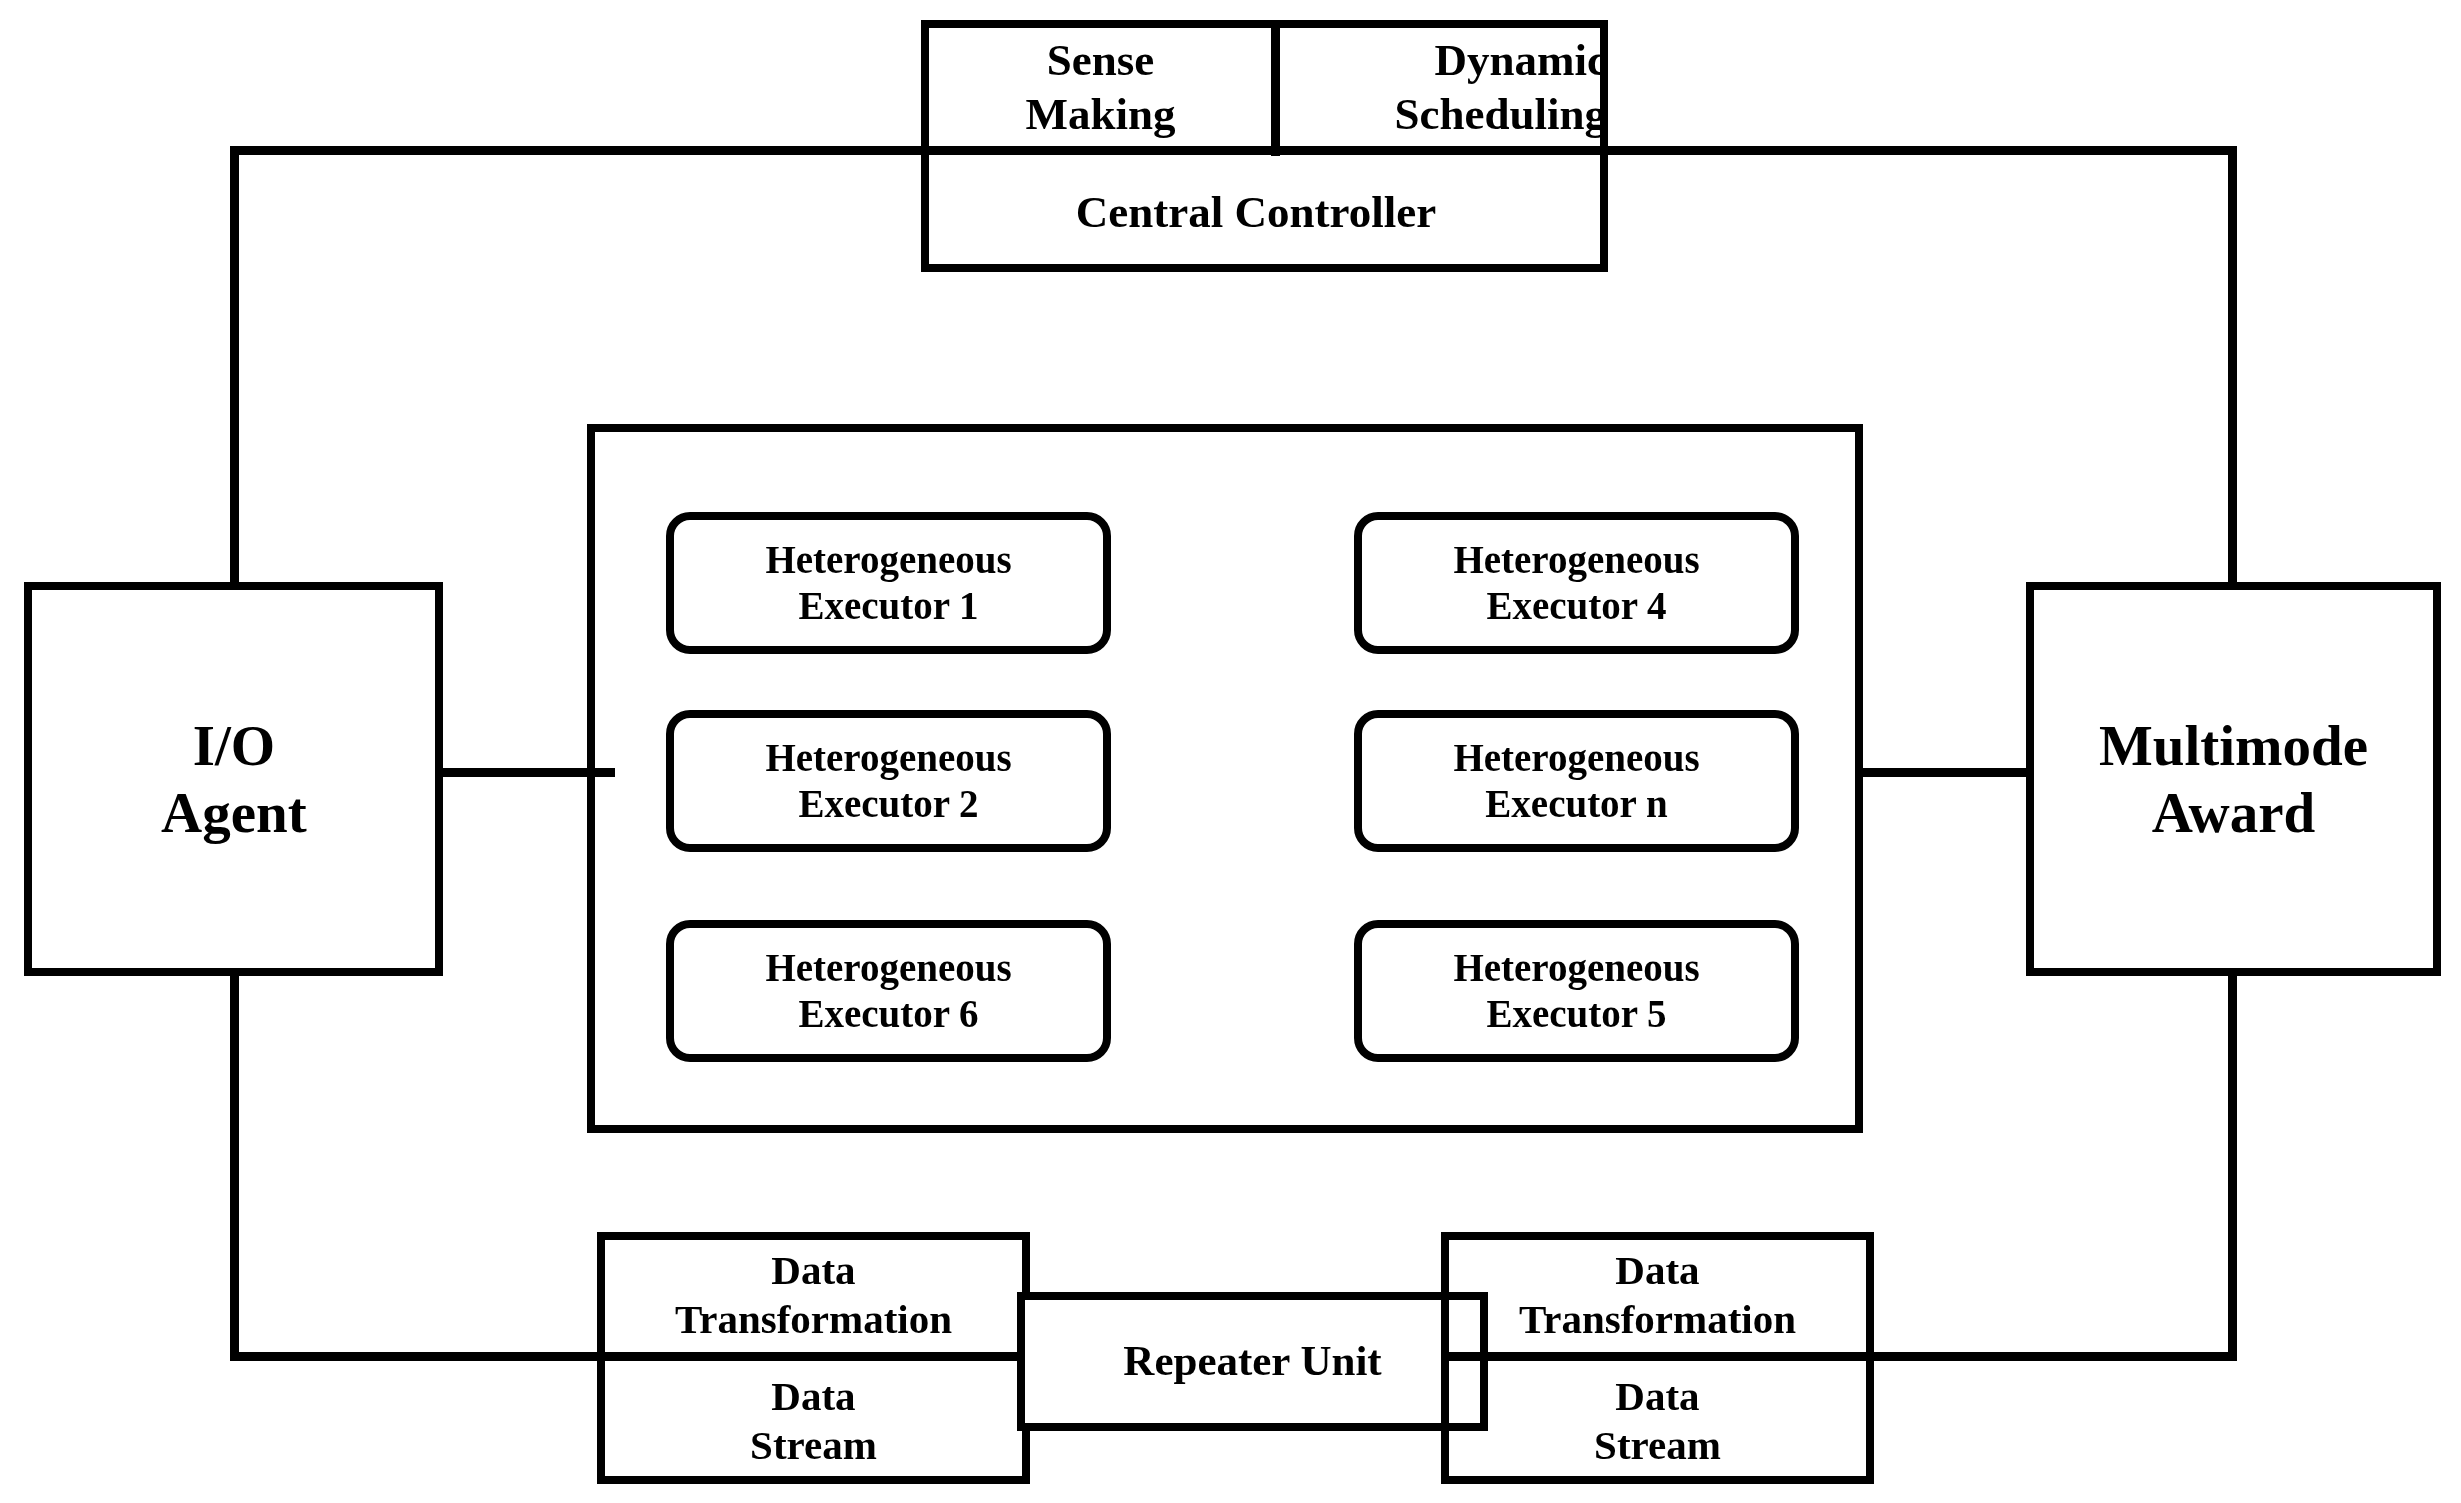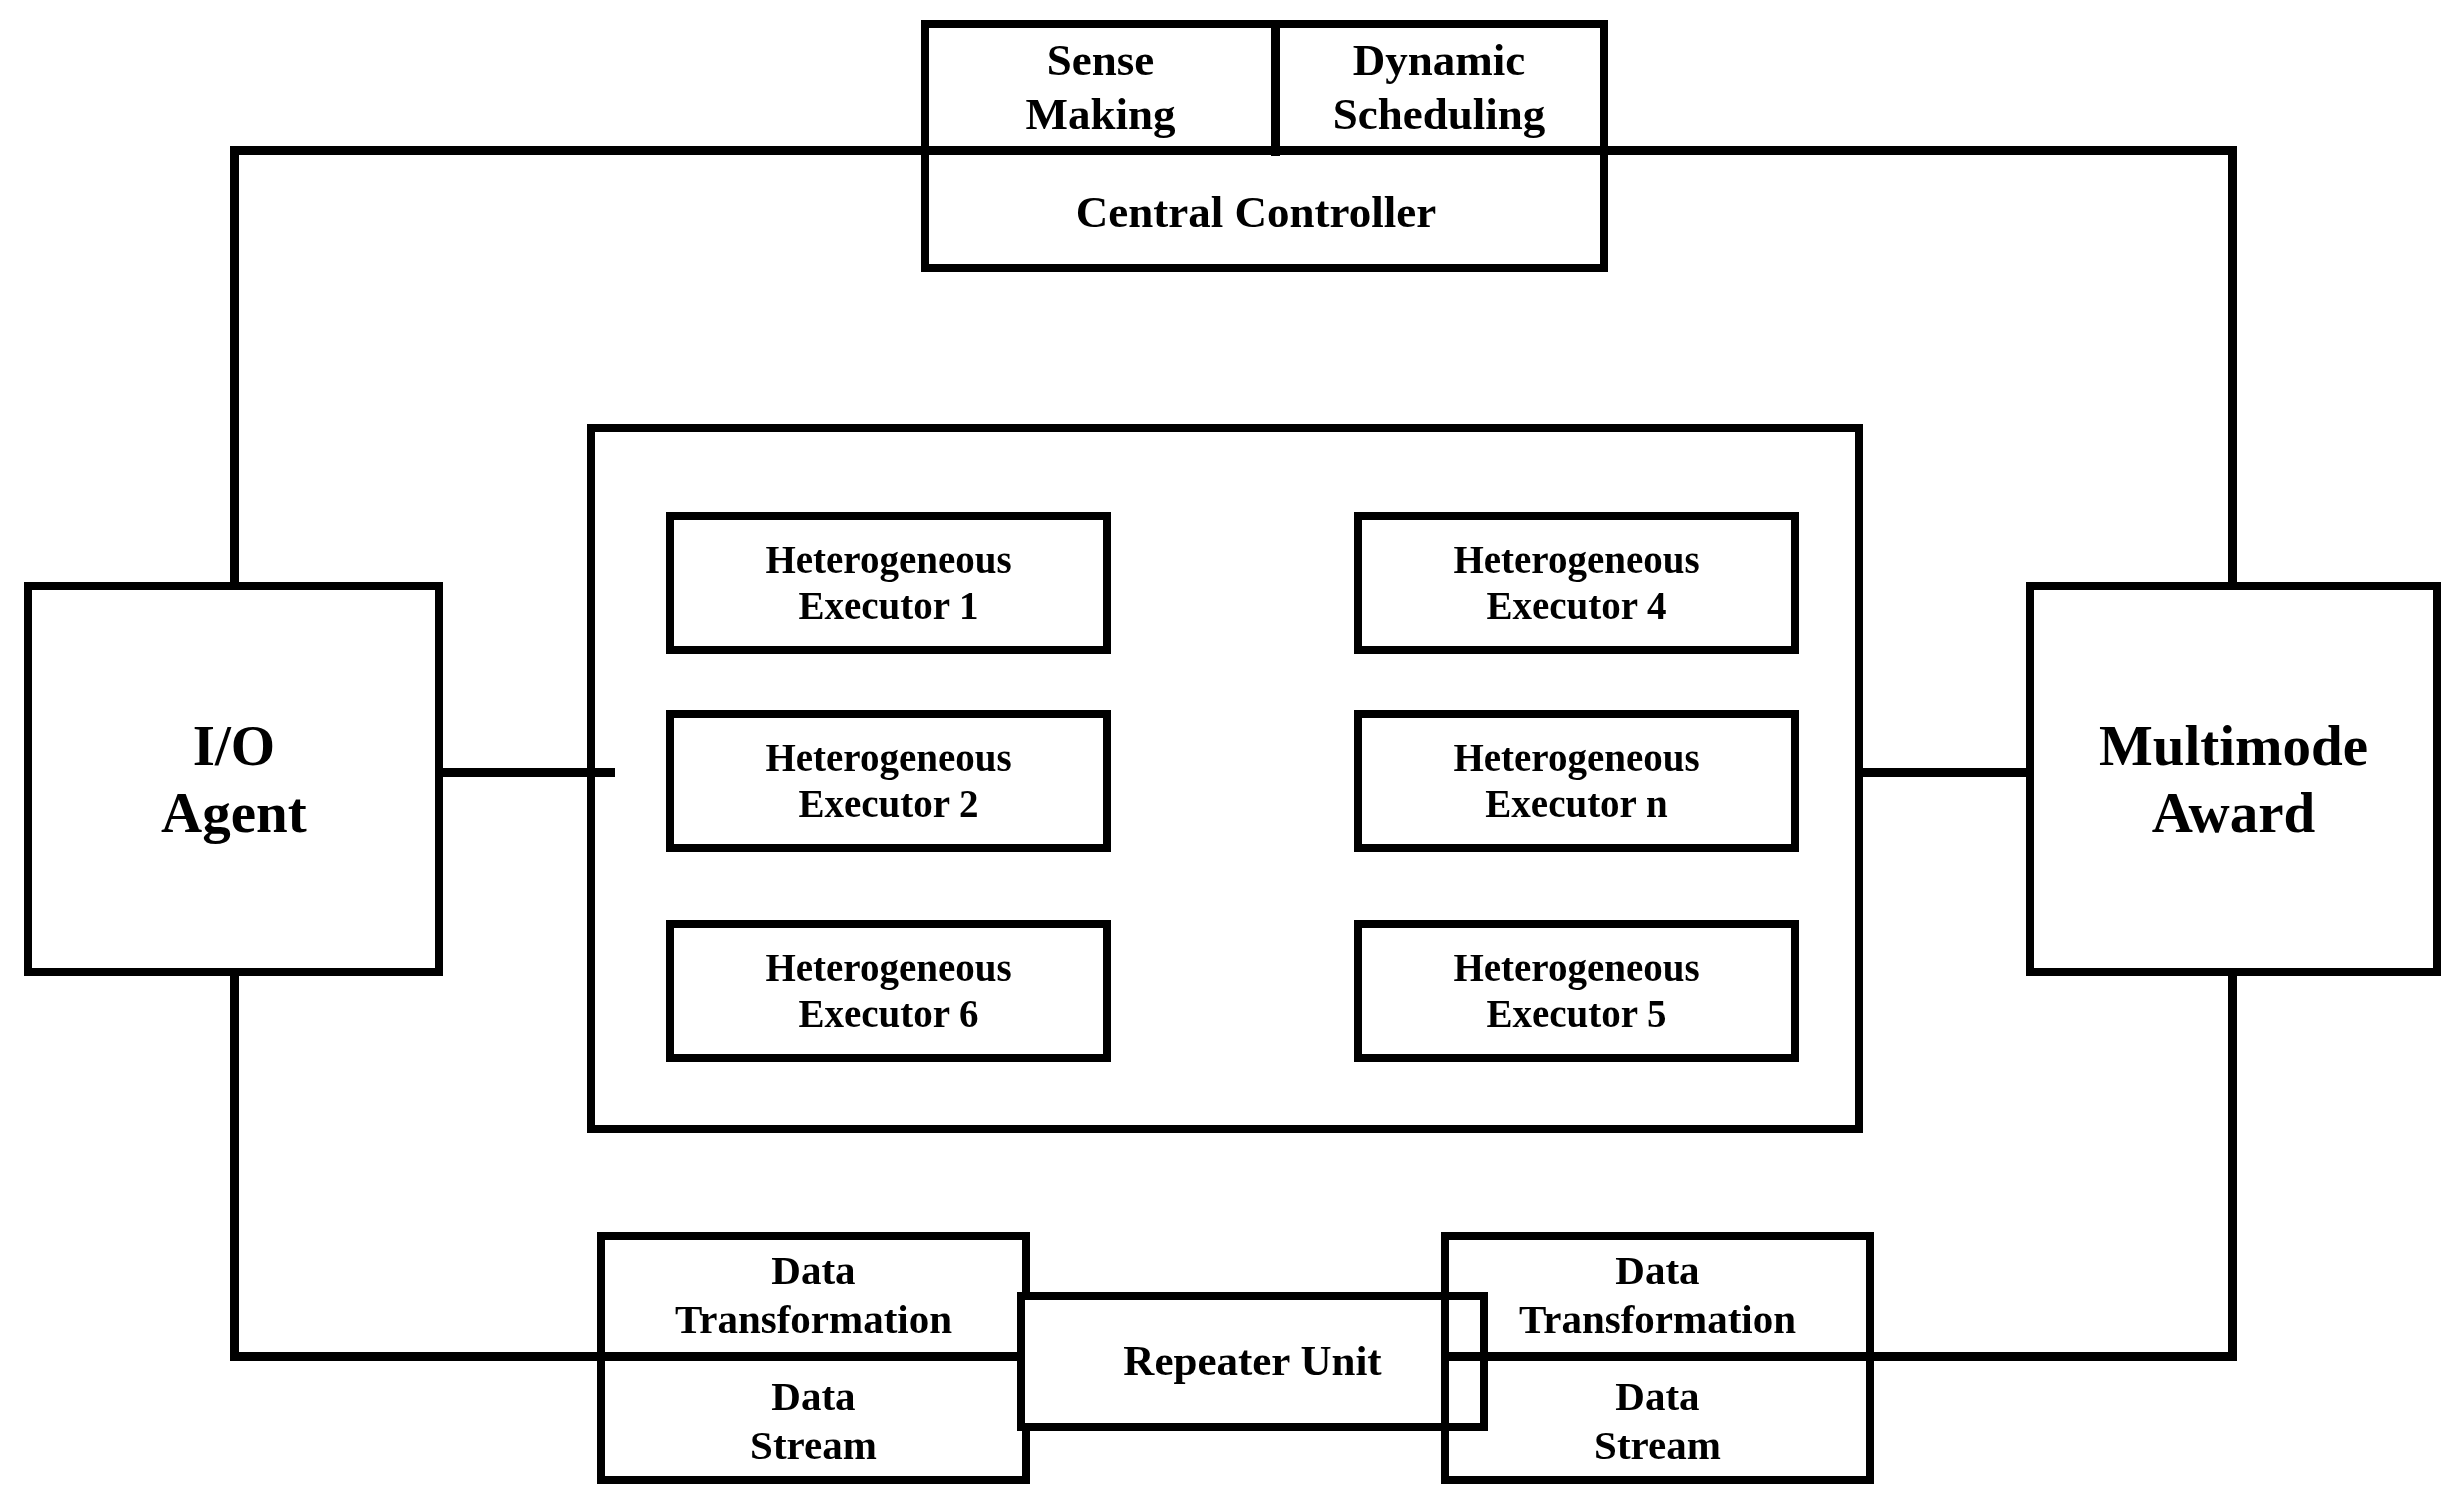--- a/index.html
+++ b/index.html
@@ -62,21 +62,21 @@
     box-sizing: border-box;
     border: 8.8px solid #000000;
     background: transparent;
   }
   #sense-making-cell {
     position: absolute; left: 921px; top: 19.5px; width: 351px; height: 136px;
     border: none; background: transparent; font-size: 45px; padding-left: 8px;
   }
   #dynamic-scheduling-cell {
     position: absolute; left: 1271px; top: 19.5px; width: 336px; height: 136px;
-    border: none; background: transparent; font-size: 45px;
+    border: none; background: transparent; font-size: 45px; align-items: flex-end;
   }
   #controller-vdivider { left: 1271px; top: 19.5px; height: 136px; }
   #controller-hdivider { left: 921px;  top: 146px; width: 687px; }
   #central-controller-cell {
     position: absolute; left: 921px; top: 155px; width: 670px; height: 116px;
     border: none; background: transparent; font-size: 45px;
   }
 
   #io-agent-box        { left: 24.4px;  top: 582px; width: 419px; height: 394px; font-size: 57px; }
   #multimode-award-box { left: 2026px; top: 582px; width: 415px; height: 394px; font-size: 57px; }
@@ -86,21 +86,21 @@
   #award-stub-top       { left: 2228px; top: 146px;  height: 439px; }
   #award-stub-bottom    { left: 2228px; top: 973px;  height: 382px; }
 
   #io-to-executors-link { left: 439px;  top: 768px; width: 176px; }
   #executors-to-award-link { left: 1855px; top: 768px; width: 176px; }
 
   #executor-container {
     position: absolute; left: 587px; top: 424px; width: 1276px; height: 709px;
     box-sizing: border-box; border: 8.8px solid #000000; background: transparent;
   }
-  .executor-box { font-size: 39px; width: 445px; height: 142px; }
+  .executor-box { font-size: 39px; width: 445px; height: 142px; border-radius: 24px; }
   #executor-1 { left: 666px;  top: 512px; }
   #executor-2 { left: 666px;  top: 710px; }
   #executor-3 { left: 666px;  top: 920px; }
   #executor-4 { left: 1354px; top: 512px; }
   #executor-n { left: 1354px; top: 710px; }
   #executor-5 { left: 1354px; top: 920px; }
 
   
   #dt-left-group {
     position: absolute; left: 597px; top: 1232px; width: 433px; height: 252px;

